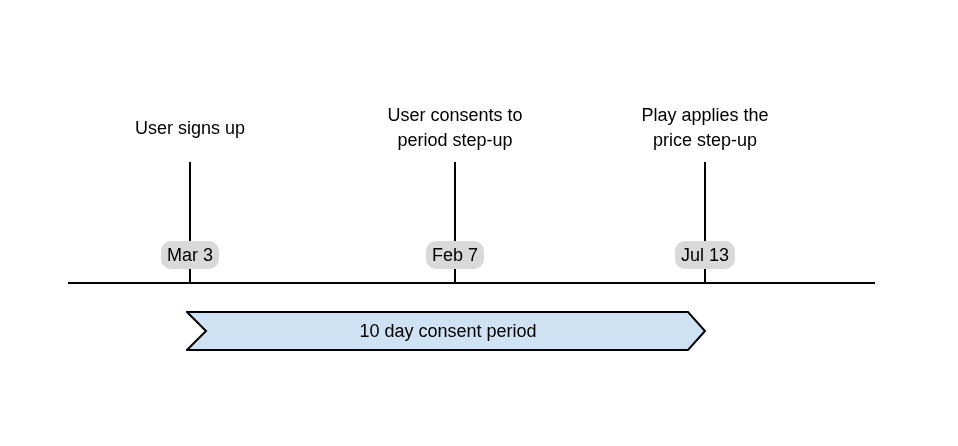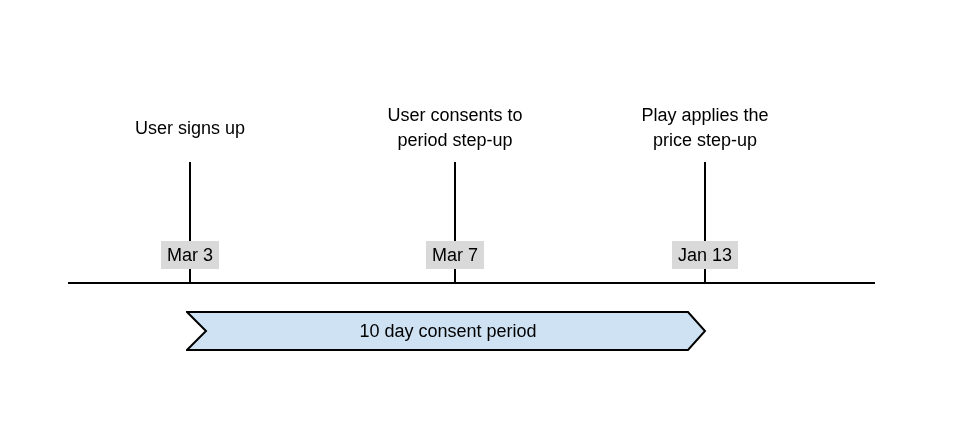--- a/index.html
+++ b/index.html
@@ -55,20 +55,21 @@
     position: absolute;
     left: 0;
     top: 241px;
     transform: translateX(-50%);
     background: var(--date-bg, #d9d9d9);
     font-size: 18px;
     line-height: 23px;
     padding: 3px 6px 2px 6px;
     white-space: nowrap;
     color: var(--text, #000000);
+    border-radius: 10px;
   }
   .banner-svg {
     position: absolute;
     left: 186px;
     top: 310px;
     width: 521px;
     height: 42px;
   }
   .banner-text {
     font-family: "Liberation Sans", sans-serif;
@@ -85,28 +86,28 @@
   <div class="event" style="left:190px">
     <div class="event-label">User signs up</div>
     <div class="event-tick"></div>
     <div class="event-date">Mar 3</div>
   </div>
 
   <div class="event" style="left:455px">
     <div class="event-label">User consents to
 period step-up</div>
     <div class="event-tick"></div>
-    <div class="event-date">Mar 7</div>
+    <div class="event-date">Feb 7</div>
   </div>
 
   <div class="event" style="left:705px">
     <div class="event-label">Play applies the
 price step-up</div>
     <div class="event-tick"></div>
-    <div class="event-date">Jan 13</div>
+    <div class="event-date">Jul 13</div>
   </div>
 
   <svg class="banner-svg" viewBox="0 0 521 42">
     <polygon points="1,2 502,2 519,21 502,40 1,40 20,21" stroke="#000000" stroke-width="2" stroke-linejoin="miter" fill="#cfe2f3"></polygon>
     <text class="banner-text" x="262" y="27" text-anchor="middle" fill="#000000">10 day consent period</text>
   </svg>
 
 </div>
 
 </body></html>

